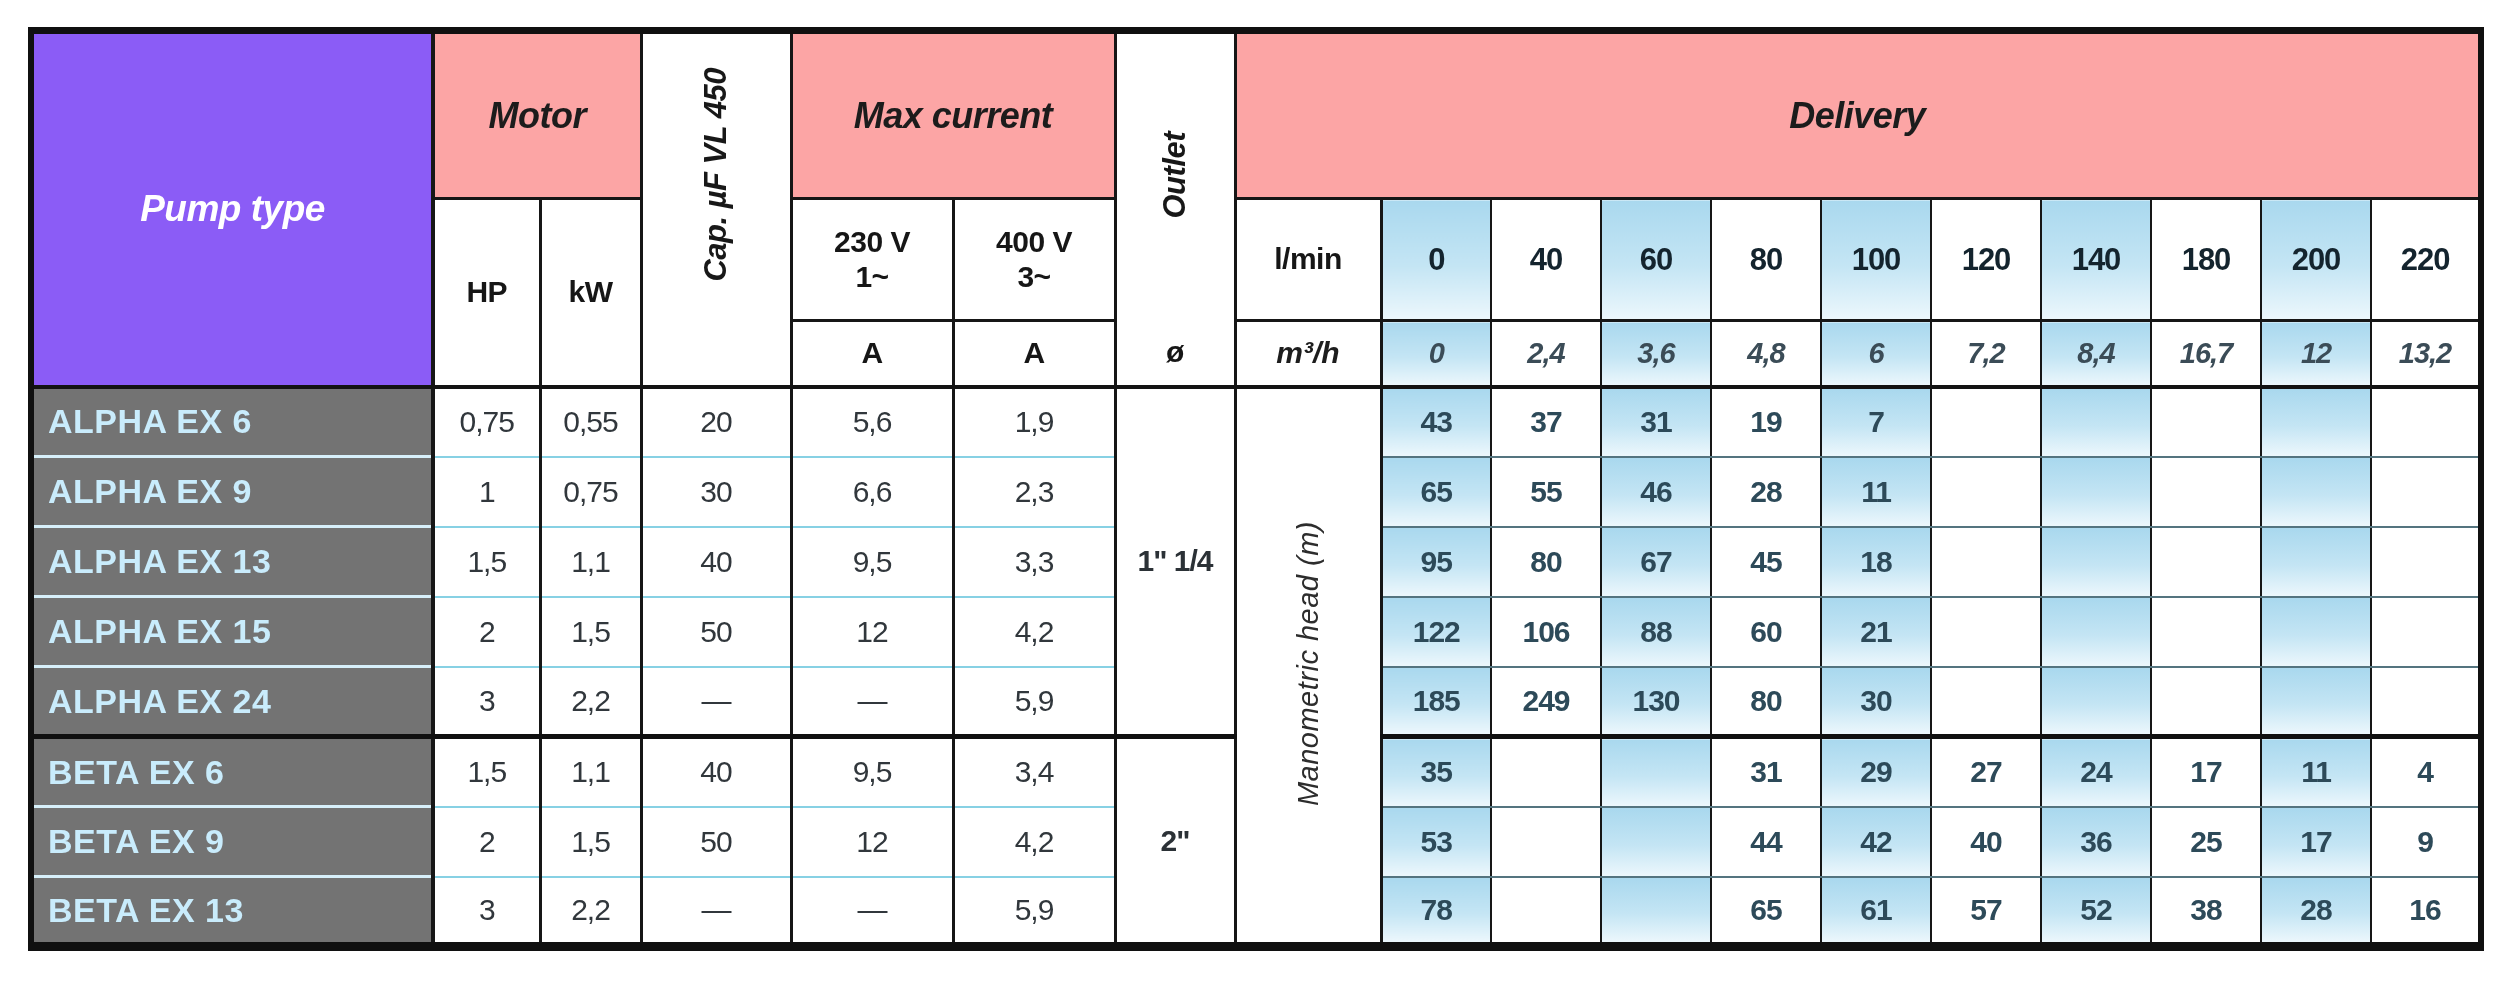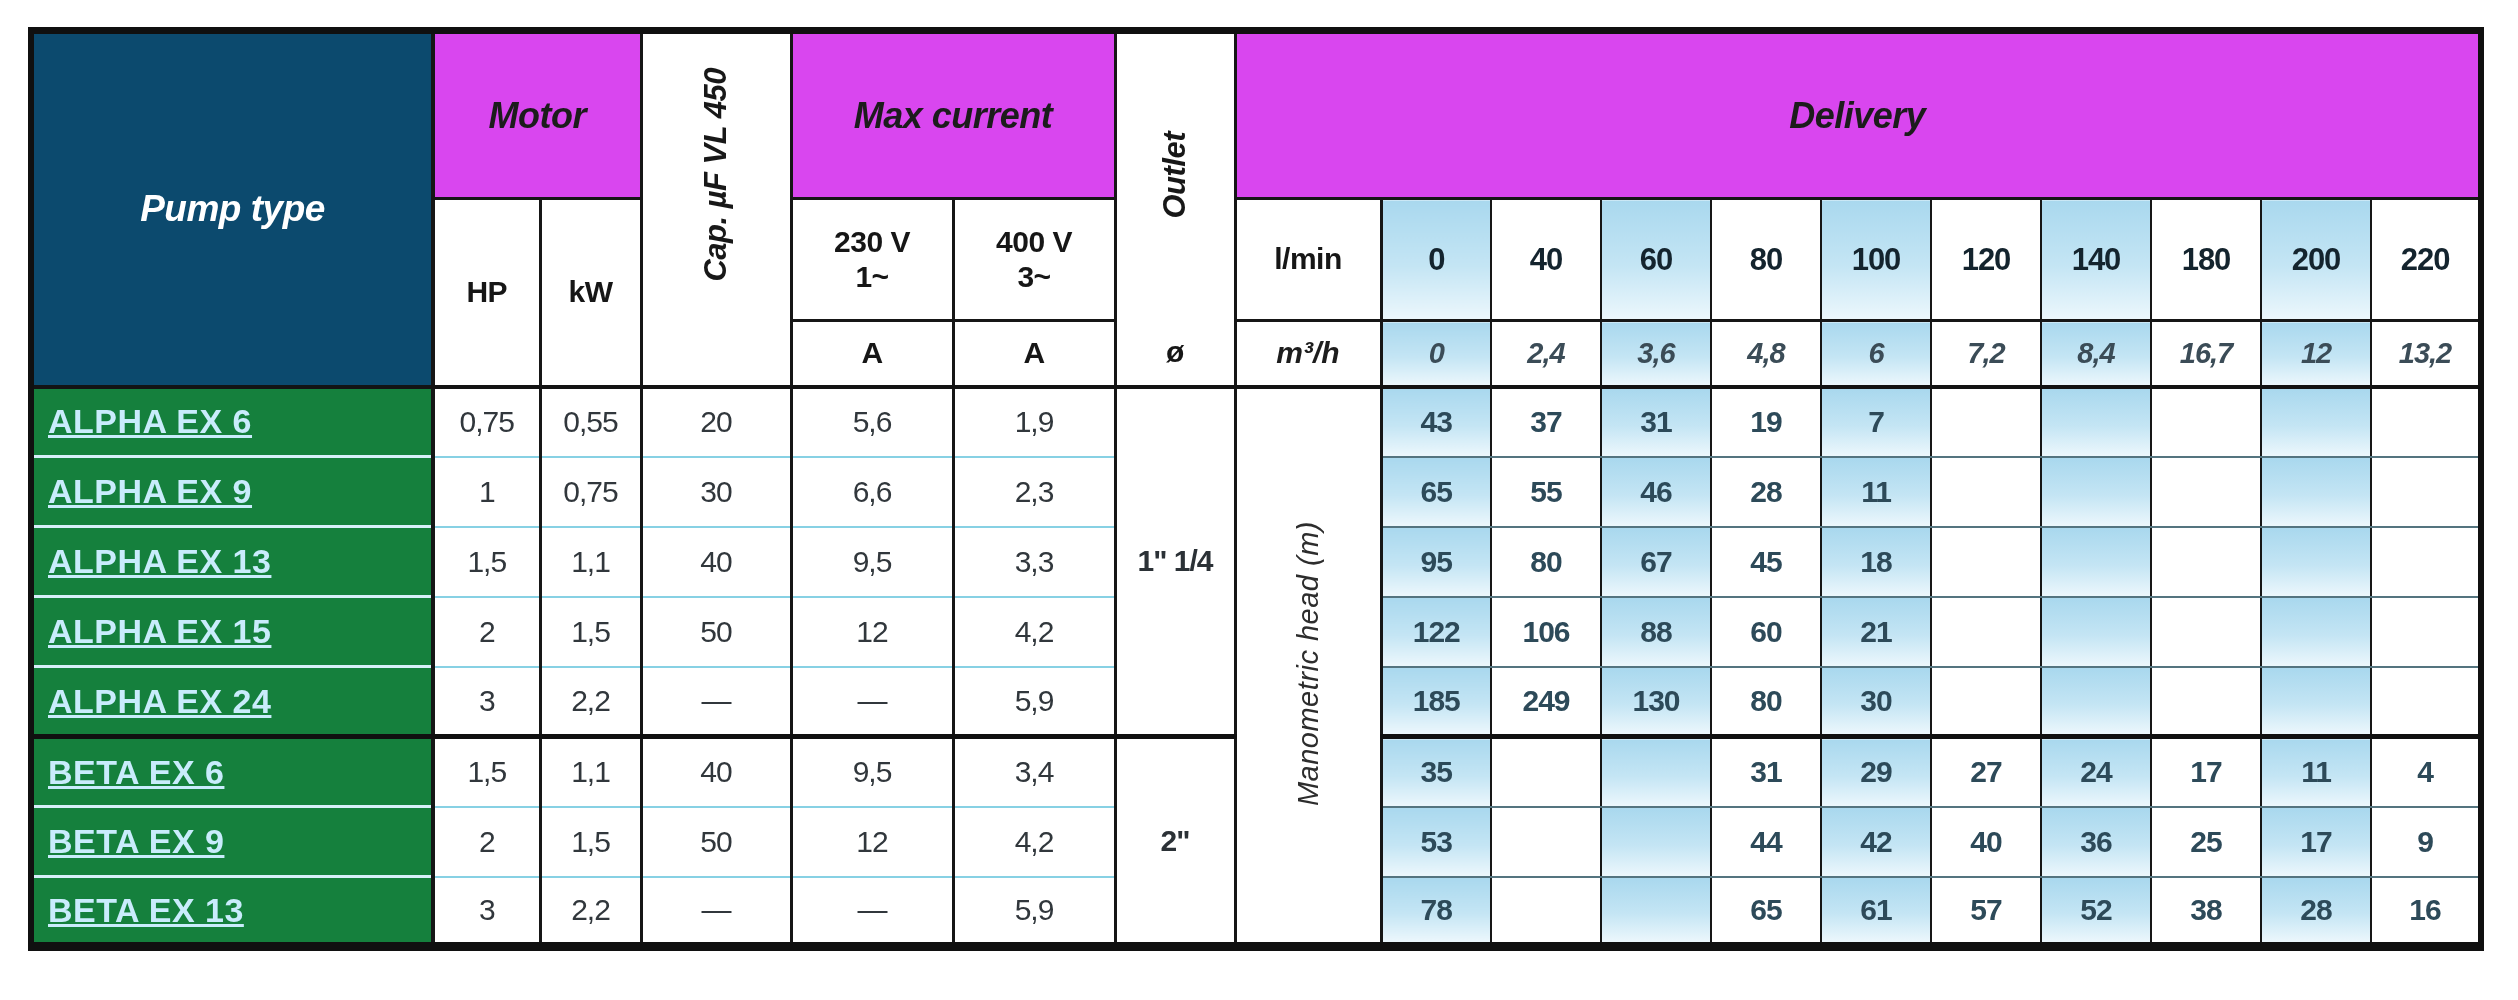--- a/index.html
+++ b/index.html
@@ -23,28 +23,28 @@
   .v2{border-right:2px solid #161616;}
   
   .bb3{border-bottom:3px solid #161616;}
   .bb4{border-bottom:4px solid #131313;}
   
   .psep{border-bottom:3px solid #d7f0fa;}
   .csep{border-bottom:2px solid #87d1e4;}
   .dsep{border-bottom:2px solid #54747f;}
   .ht{border-top:5px solid #101010;}
   
-  .gh{background:#0c4a6e;color:#ffffff;font-style:italic;font-weight:bold;font-size:37px;letter-spacing:-0.5px;}
-  .grp{font-style:italic;font-weight:bold;font-size:36px;color:#1c1c1c;letter-spacing:-0.5px;background:#d946ef;}
+  .gh{background:#8b5cf6;color:#ffffff;font-style:italic;font-weight:bold;font-size:37px;letter-spacing:-0.5px;}
+  .grp{font-style:italic;font-weight:bold;font-size:36px;color:#1c1c1c;letter-spacing:-0.5px;background:#fca5a5;}
   .sub{font-weight:bold;font-size:30px;color:#161616;line-height:1.15;letter-spacing:-0.5px;}
   .m3hl{font-weight:bold;font-style:italic;font-size:30px;color:#1d1d1d;}
   .lnum{font-weight:bold;font-size:31px;color:#14242e;letter-spacing:-1px;}
   .mnum{font-style:italic;font-weight:bold;font-size:29px;color:#3b4c57;letter-spacing:-1px;}
   
-  .pump{background:#15803d;color:#c9ecfc;font-weight:bold;font-size:34px;text-align:left;padding-left:14px;letter-spacing:0.5px;text-decoration:underline;}
+  .pump{background:#737373;color:#c9ecfc;font-weight:bold;font-size:34px;text-align:left;padding-left:14px;letter-spacing:0.5px;}
   .num{font-weight:normal;font-size:30px;color:#31373c;letter-spacing:-1px;}
   .dnum{font-weight:bold;font-size:30px;color:#2d4a59;letter-spacing:-1px;}
   .oval{font-weight:bold;font-size:30px;color:#2b3136;letter-spacing:-1px;}
   
   .hl{background:linear-gradient(180deg,#a9d8ee 0%,#c4e5f4 55%,#ecf7fc 100%);}
   
   .vert{writing-mode:vertical-rl;transform:rotate(180deg);display:inline-block;white-space:nowrap;}
   .capt{font-style:italic;font-weight:bold;font-size:31px;color:#181818;letter-spacing:-0.5px;}
   .outl{font-style:italic;font-weight:bold;font-size:31px;color:#181818;letter-spacing:-0.5px;}
   .mh{font-style:italic;font-size:29px;color:#2d2d2d;font-weight:400;letter-spacing:0.5px;}

